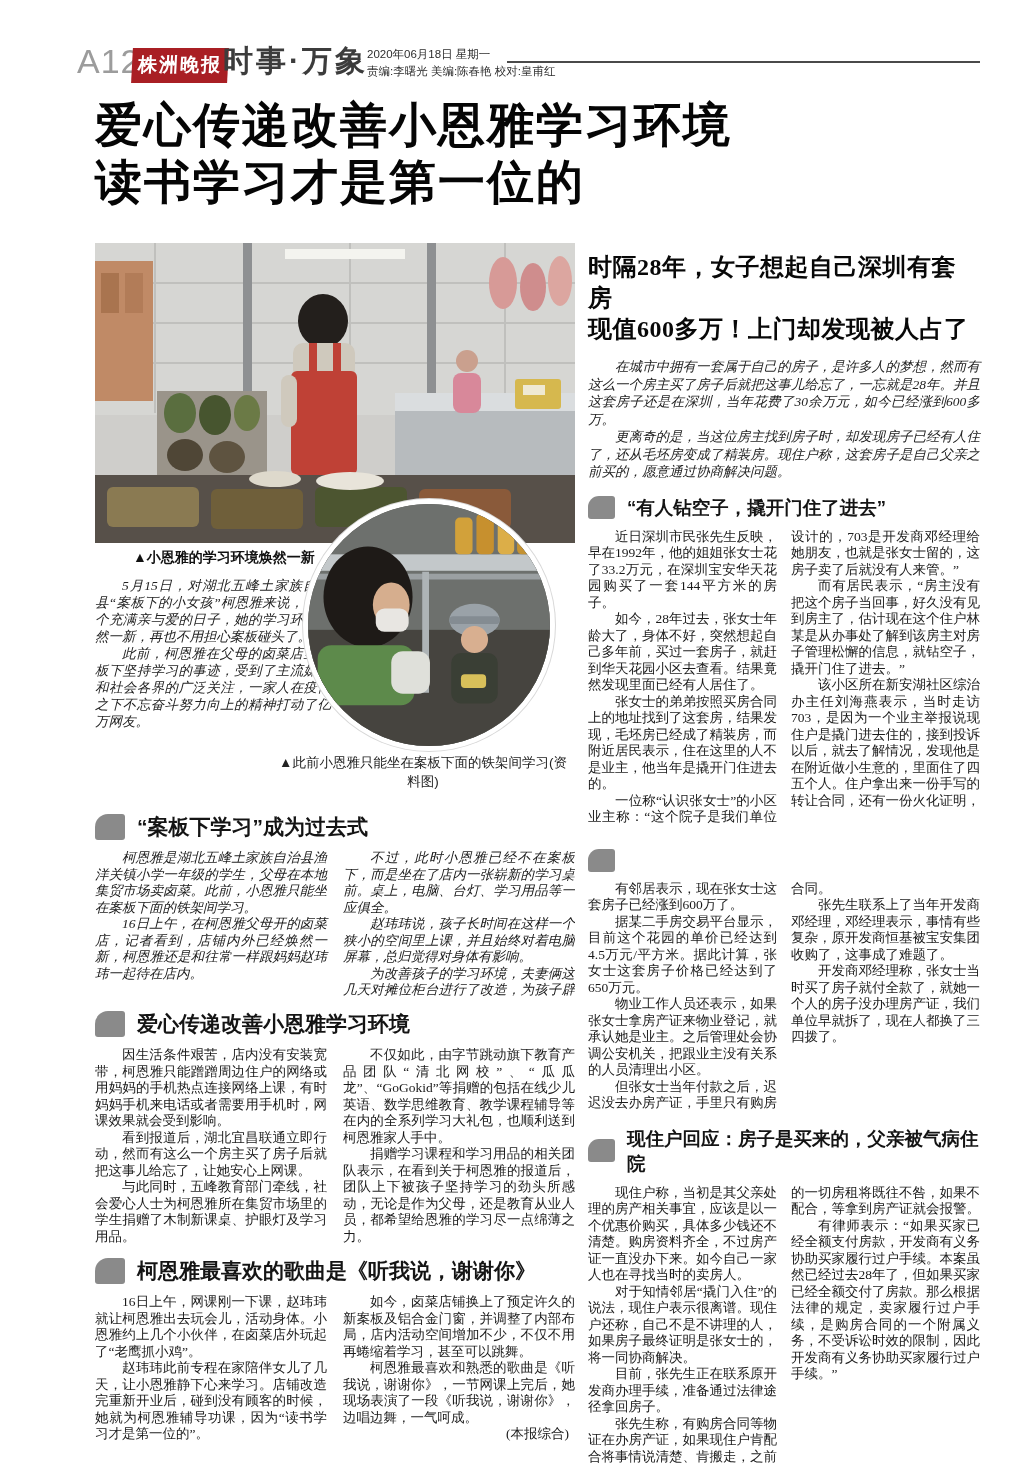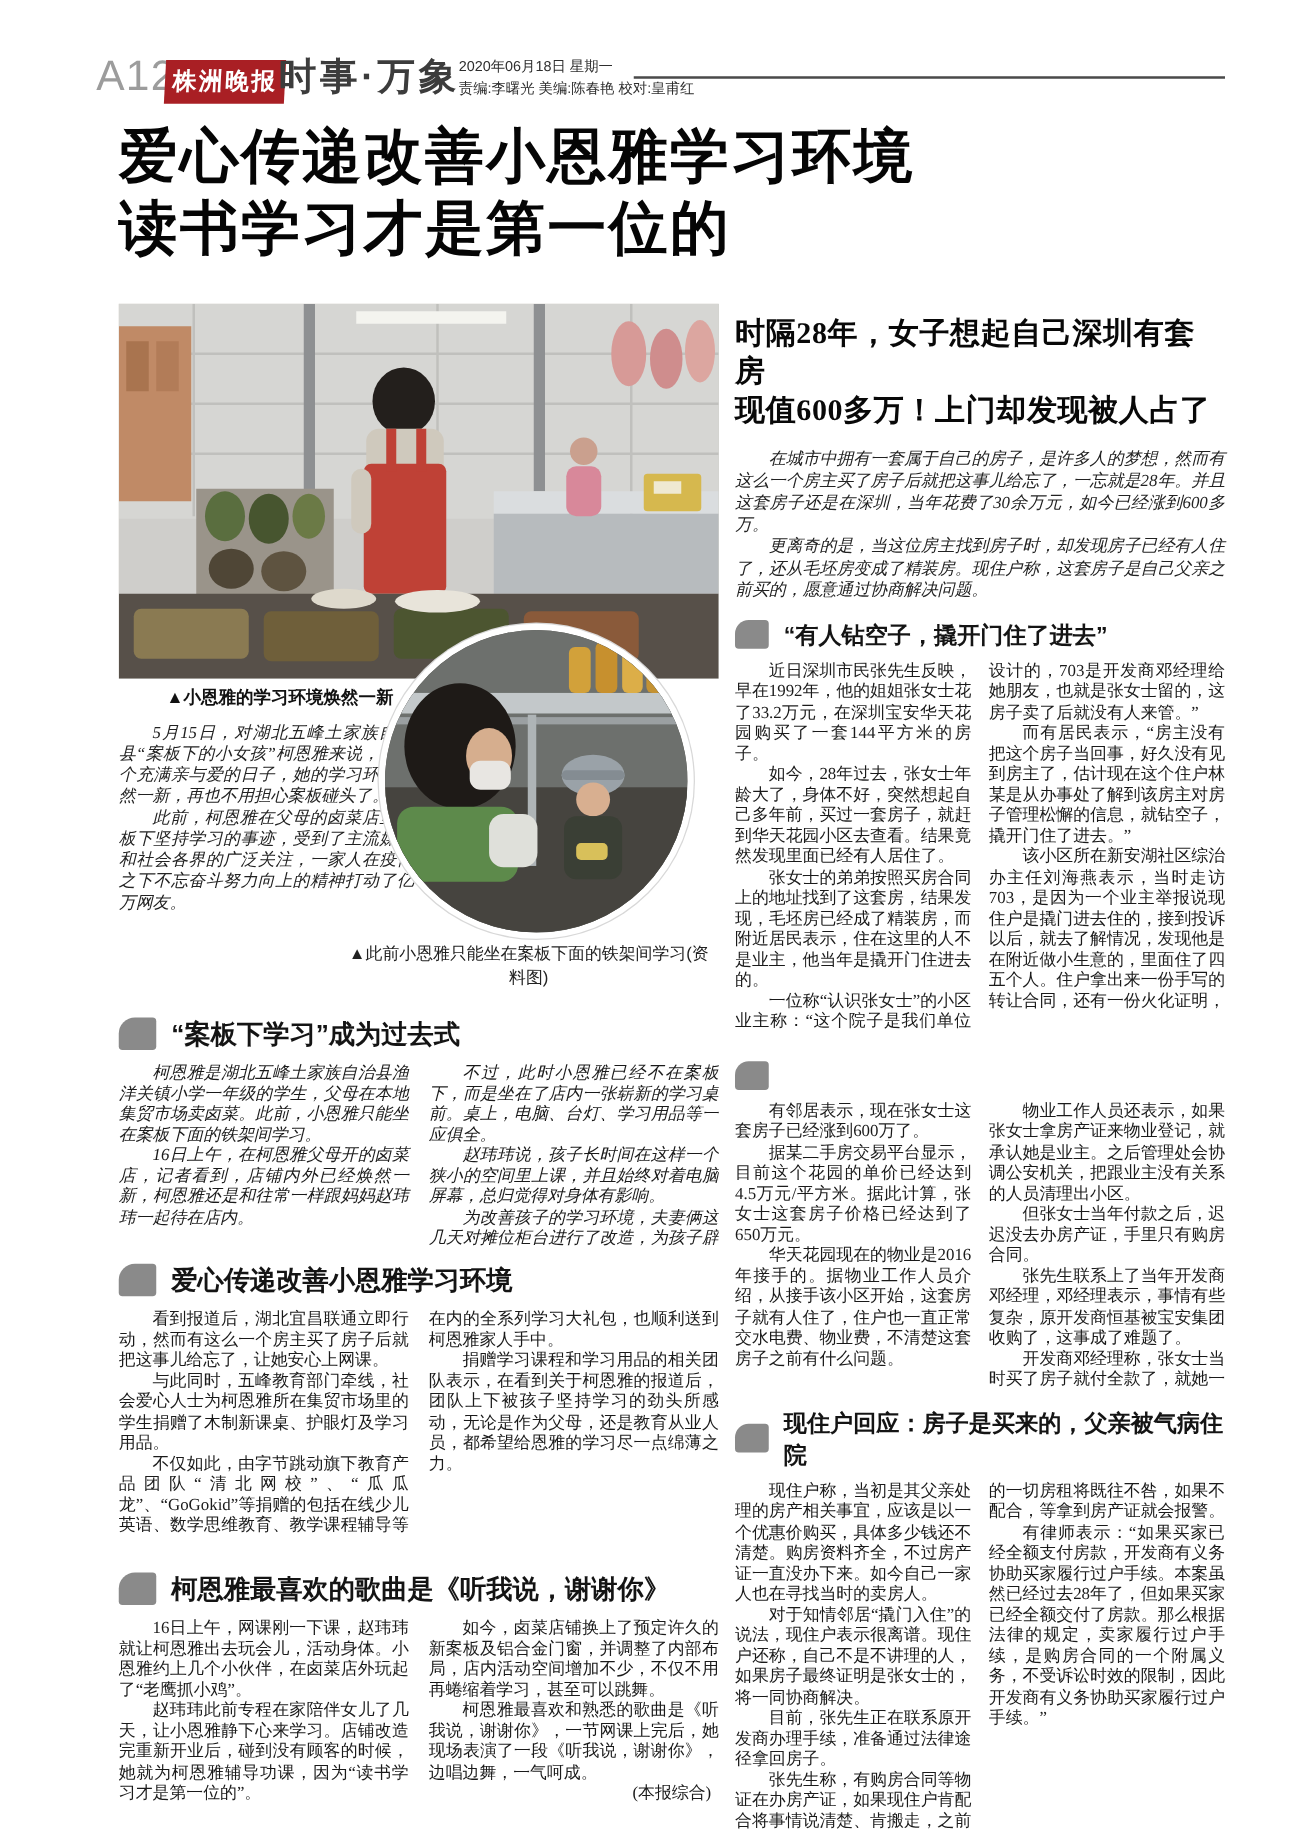--- a/index.html
+++ b/index.html
@@ -207,20 +207,21 @@
       <p>为改善孩子的学习环境，夫妻俩这几天对摊位柜台进行了改造，为孩子辟出地方安置学习座椅。从15日开始，柯恩雅已不用再蜷缩在案板下上课了。</p>
     </div>
   </div>
 
   <div class="section">
     <div class="sec-head">
       <span class="marker"></span>
       <span class="sec-title">爱心传递改善小恩雅学习环境</span>
     </div>
     <div class="cols h-sec2-body">
+      <p>因生活条件艰苦，店内没有安装宽带，柯恩雅只能蹭蹭周边住户的网络或用妈妈的手机热点连接网络上课，有时妈妈手机来电话或者需要用手机时，网课效果就会受到影响。</p>
       <p>看到报道后，湖北宜昌联通立即行动，然而有这么一个房主买了房子后就把这事儿给忘了，让她安心上网课。</p>
       <p>与此同时，五峰教育部门牵线，社会爱心人士为柯恩雅所在集贸市场里的学生捐赠了木制新课桌、护眼灯及学习用品。</p>
       <p>不仅如此，由字节跳动旗下教育产品团队“清北网校”、“瓜瓜龙”、“GoGokid”等捐赠的包括在线少儿英语、数学思维教育、教学课程辅导等在内的全系列学习大礼包，也顺利送到柯恩雅家人手中。</p>
       <p>捐赠学习课程和学习用品的相关团队表示，在看到关于柯恩雅的报道后，团队上下被孩子坚持学习的劲头所感动，无论是作为父母，还是教育从业人员，都希望给恩雅的学习尽一点绵薄之力。</p>
     </div>
   </div>
 
   <div class="section">
     <div class="sec-head">
       <span class="marker"></span>
@@ -262,21 +263,20 @@
     </div>
   </div>
 
   <div class="section">
     <div class="sec-head">
       <span class="marker"></span>
     </div>
     <div class="cols h-rsec2-body">
       <p>有邻居表示，现在张女士这套房子已经涨到600万了。</p>
       <p>据某二手房交易平台显示，目前这个花园的单价已经达到4.5万元/平方米。据此计算，张女士这套房子价格已经达到了650万元。</p>
-      <p>华天花园现在的物业是2016年接手的。据物业工作人员介绍，从接手该小区开始，这套房子就有人住了，住户也一直正常交水电费、物业费，不清楚这套房子之前有什么问题。</p>
       <p>物业工作人员还表示，如果张女士拿房产证来物业登记，就承认她是业主。之后管理处会协调公安机关，把跟业主没有关系的人员清理出小区。</p>
       <p>但张女士当年付款之后，迟迟没去办房产证，手里只有购房合同。</p>
       <p>张先生联系上了当年开发商邓经理，邓经理表示，事情有些复杂，原开发商恒基被宝安集团收购了，这事成了难题了。</p>
       <p>开发商邓经理称，张女士当时买了房子就付全款了，就她一个人的房子没办理房产证，我们单位早就拆了，现在人都换了三四拨了。</p>
     </div>
   </div>
 
   <div class="section">
     <div class="sec-head">
       <span class="marker"></span>

